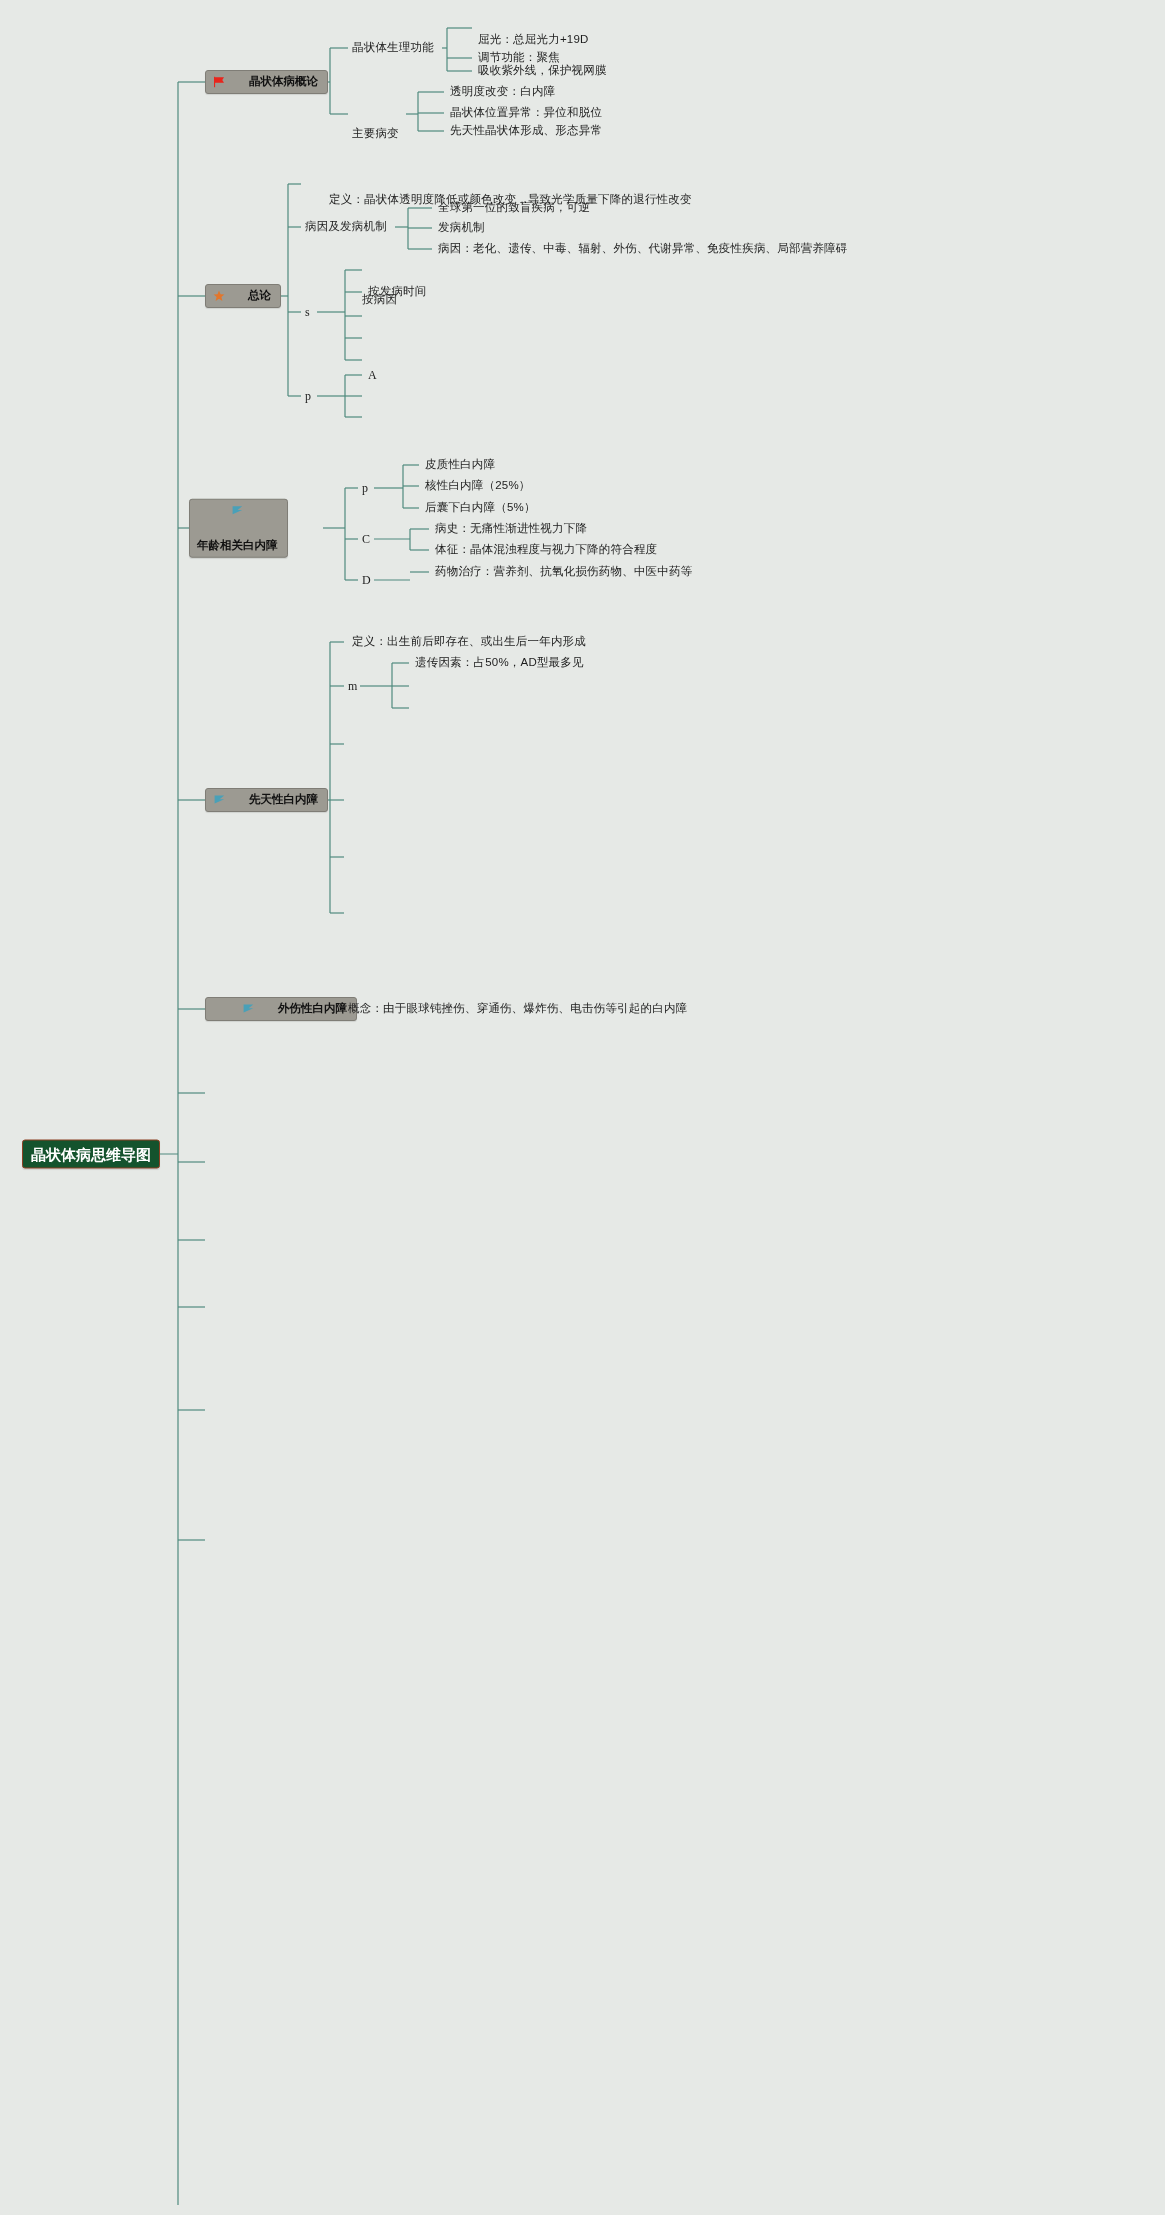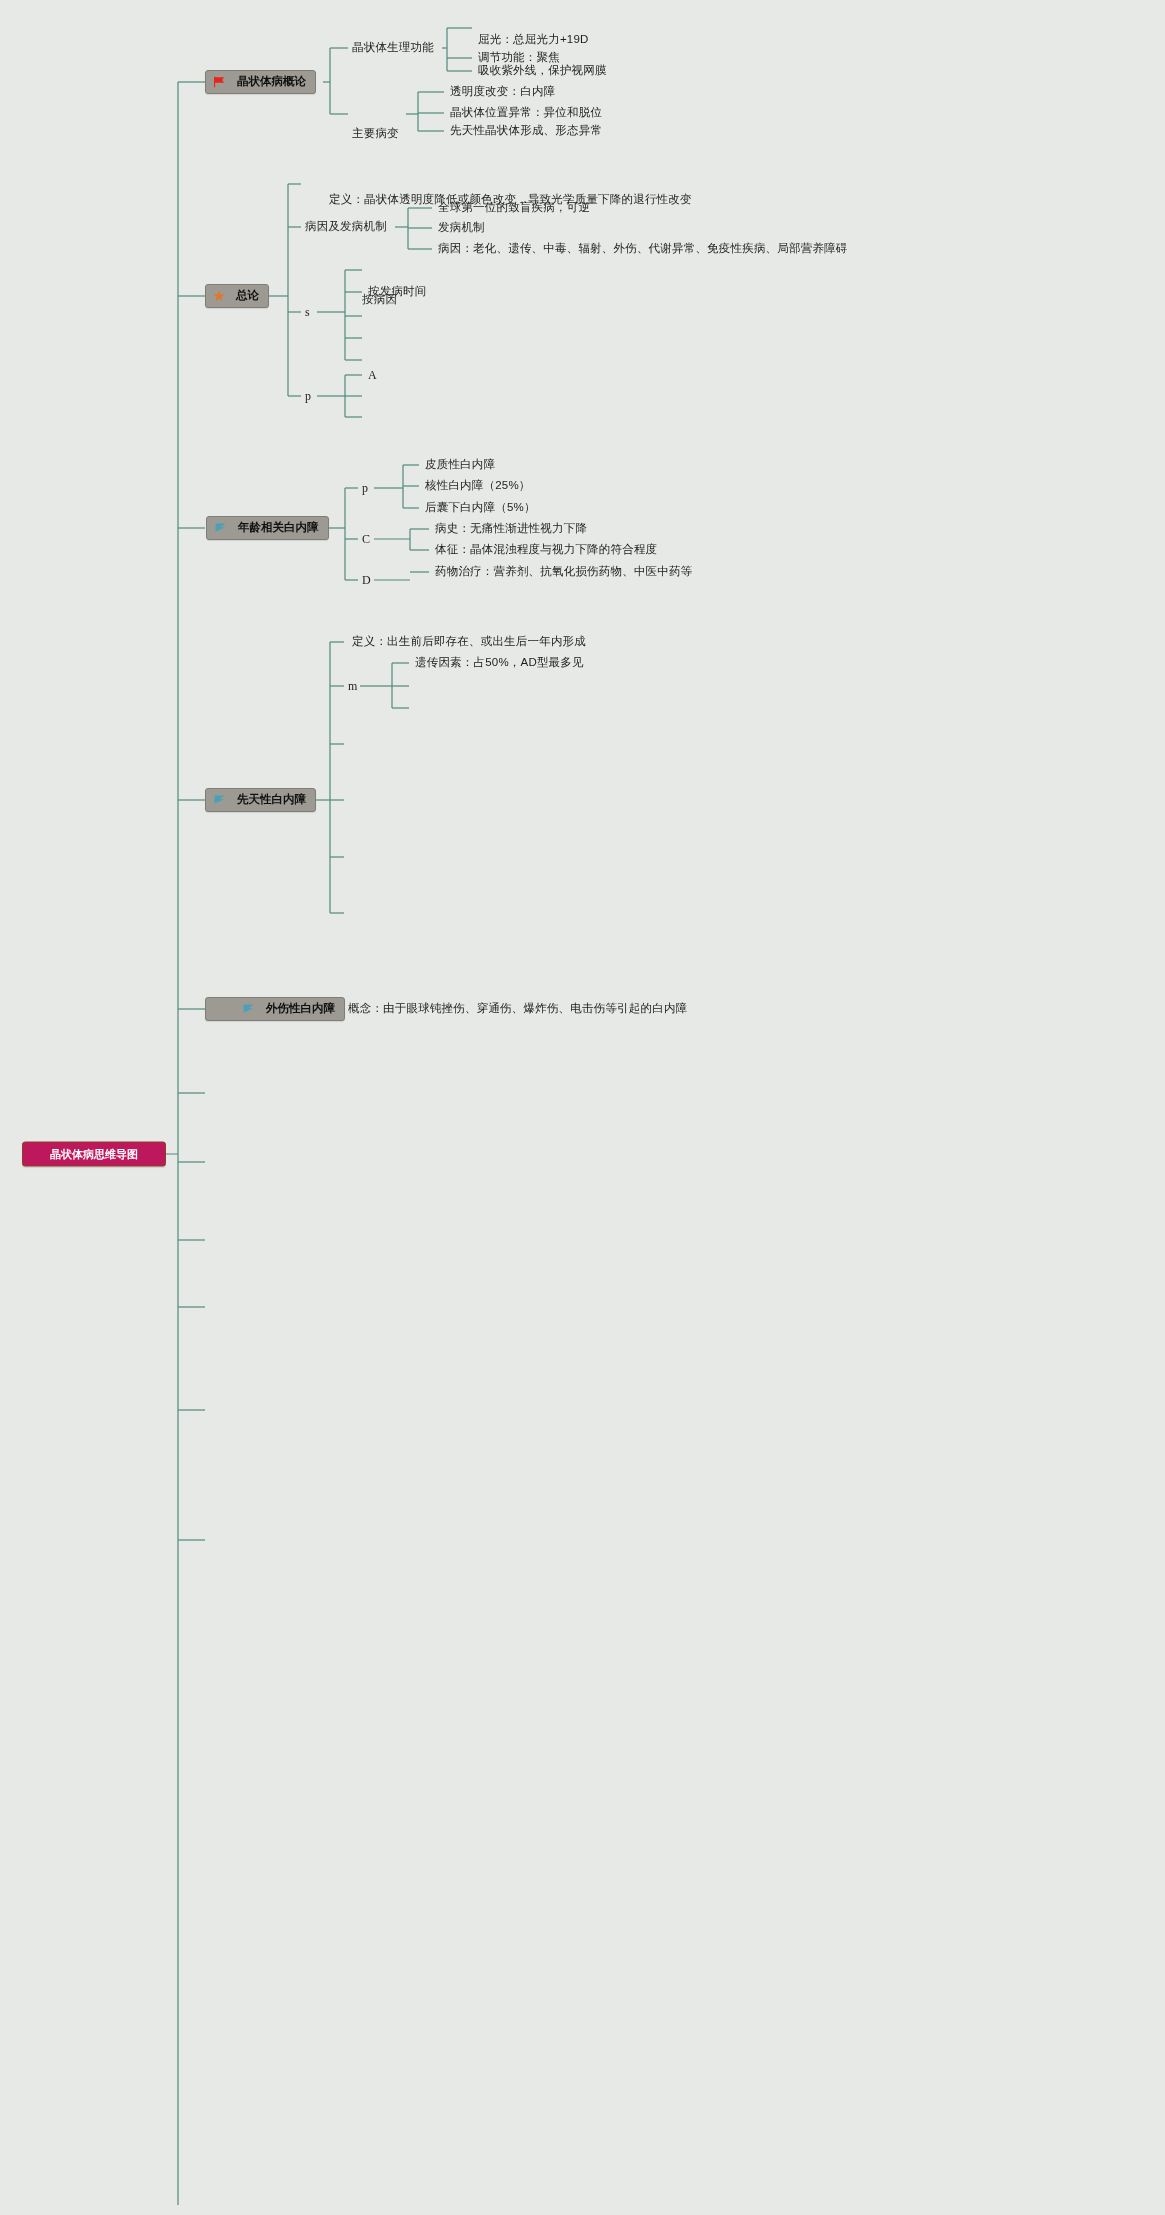--- a/index.html
+++ b/index.html
@@ -29,29 +29,29 @@
     transform:translateY(-50%);
     background:#9c9a92;
     border:1px solid #7f7d76;
     border-radius:3px;
     padding:5px 9px 5px 7px;
     font-weight:bold;
     font-size:11.5px;
     color:#111;
     display:flex;
     align-items:center;
-    gap:11px;
+    gap:23px;
     box-shadow:0 1px 1px rgba(0,0,0,.10);
   }
   .boxed.root{
-    background:#be185d;
+    background:#14532d;
     border:1px solid #8d3f22;
     color:#fff;
-    font-size:11px;
-    padding:6px 27px;
+    font-size:15px;
+    padding:6px 8px;
   }
   .ico{display:inline-block;line-height:0;flex:0 0 auto;}
   .ico svg{display:block;}
   
   .latin{font-family:"Liberation Serif","DejaVu Serif",serif;font-size:12px;}
 </style>
 </head>
 <body>
 
 <div id="canvas">
@@ -176,21 +176,21 @@
       <div class="node plain" style="left: 305px; top: 312px;"><span class="latin">s</span></div>
       <div class="node plain" style="left: 362px; top: 270px; margin-top: 30px;"><span>按病因</span></div>
       <div class="node plain" style="left: 368px; top: 292px;"><span>按发病时间</span></div>
       <div class="node plain" style="left: 368px; top: 316px;"><span></span></div>
       <div class="node plain" style="left: 368px; top: 338px;"><span></span></div>
       <div class="node plain" style="left: 368px; top: 360px;"><span></span></div>
       <div class="node plain" style="left: 305px; top: 396px;"><span class="latin">p</span></div>
       <div class="node plain" style="left: 368px; top: 375px;"><span class="latin">A</span></div>
       <div class="node plain" style="left: 368px; top: 396px;"><span></span></div>
       <div class="node plain" style="left: 368px; top: 417px;"><span></span></div>
-      <div class="node boxed" style="left: 206px; top: 528px;">
+      <div class="node boxed" style="left: 189px; top: 528px; flex-direction: column;">
         <span class="ico">
           <svg width="13" height="12" viewBox="0 0 13 12">
             <path d="M1.6 1.4 L11.2 1.4 L6.6 5.2 L11.2 5.2 L1.6 9.6 Z" fill="#49a0b8"></path>
           </svg>
         </span>
         <span>年龄相关白内障</span>
       </div>
       <div class="node plain" style="left: 362px; top: 488px;"><span class="latin">p</span></div>
       <div class="node plain" style="left: 425px; top: 465px;"><span>皮质性白内障</span></div>
       <div class="node plain" style="left: 425px; top: 486px;"><span>核性白内障（25%）</span></div>

